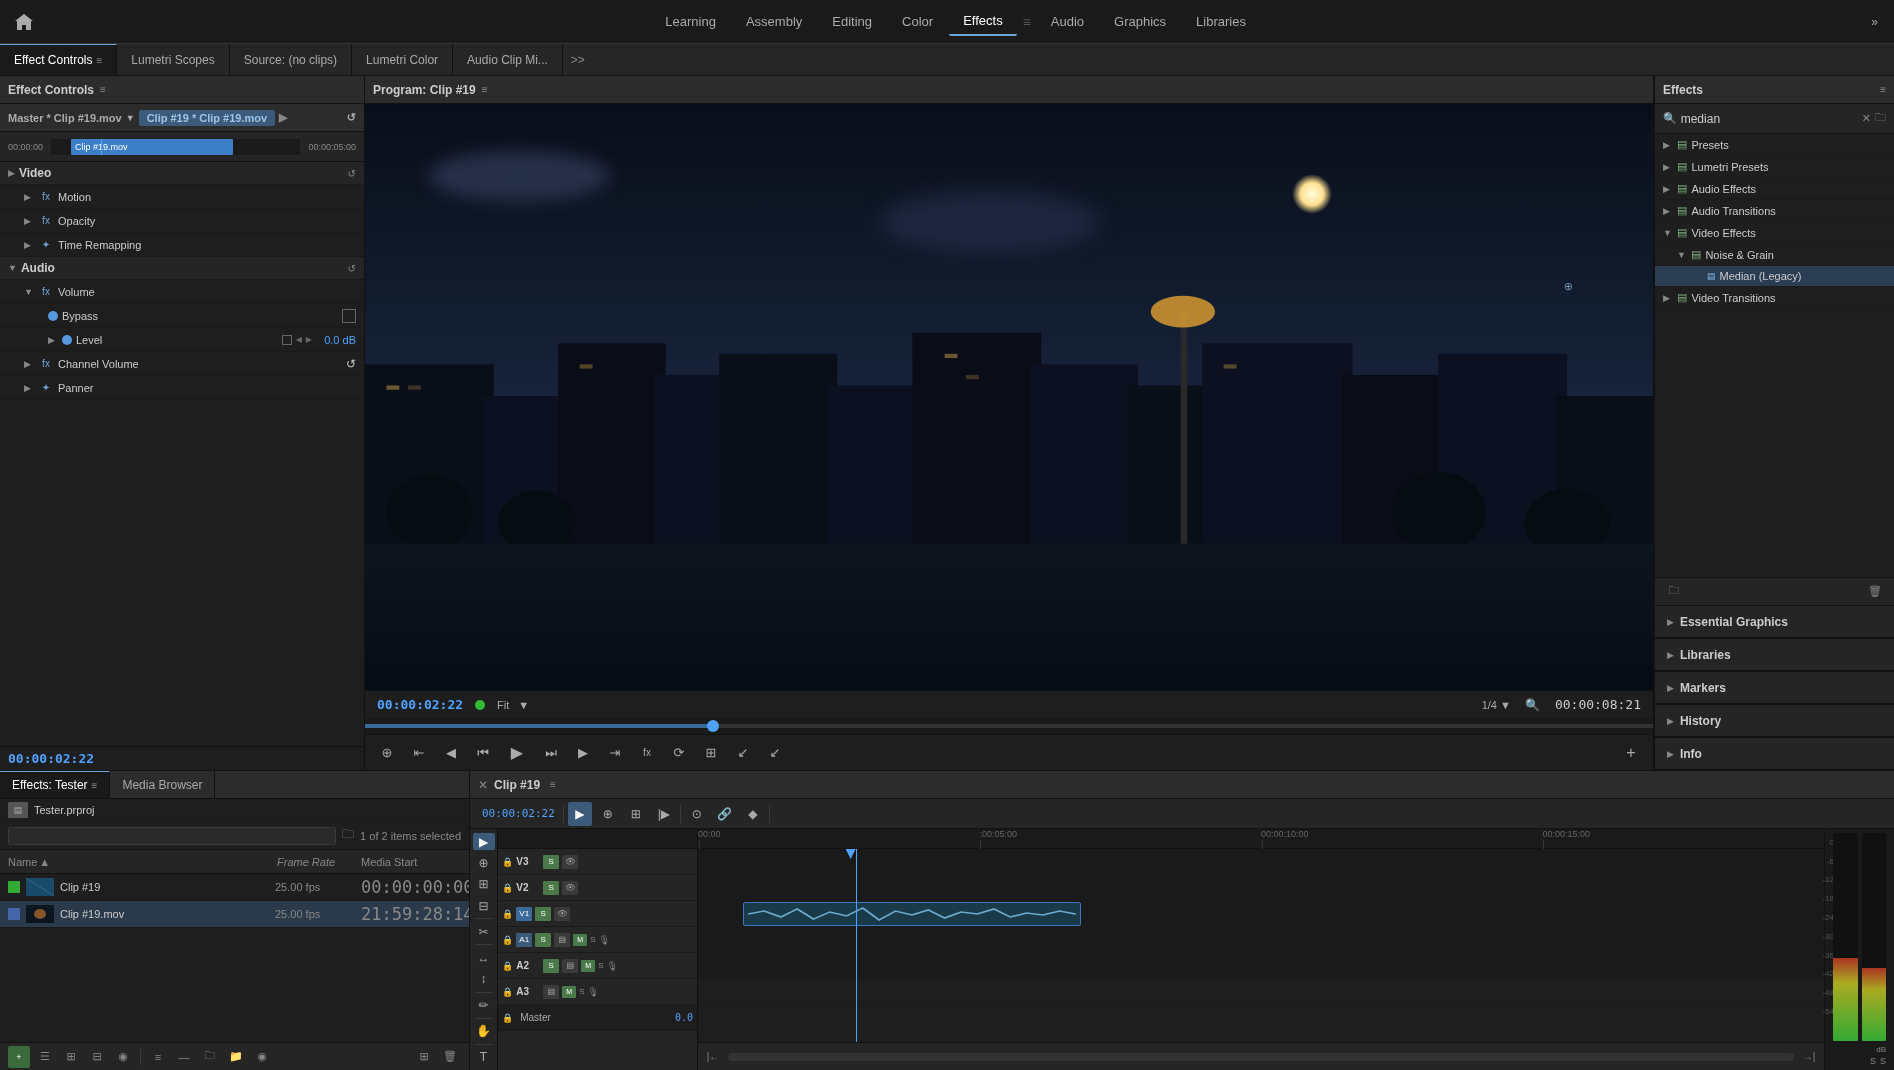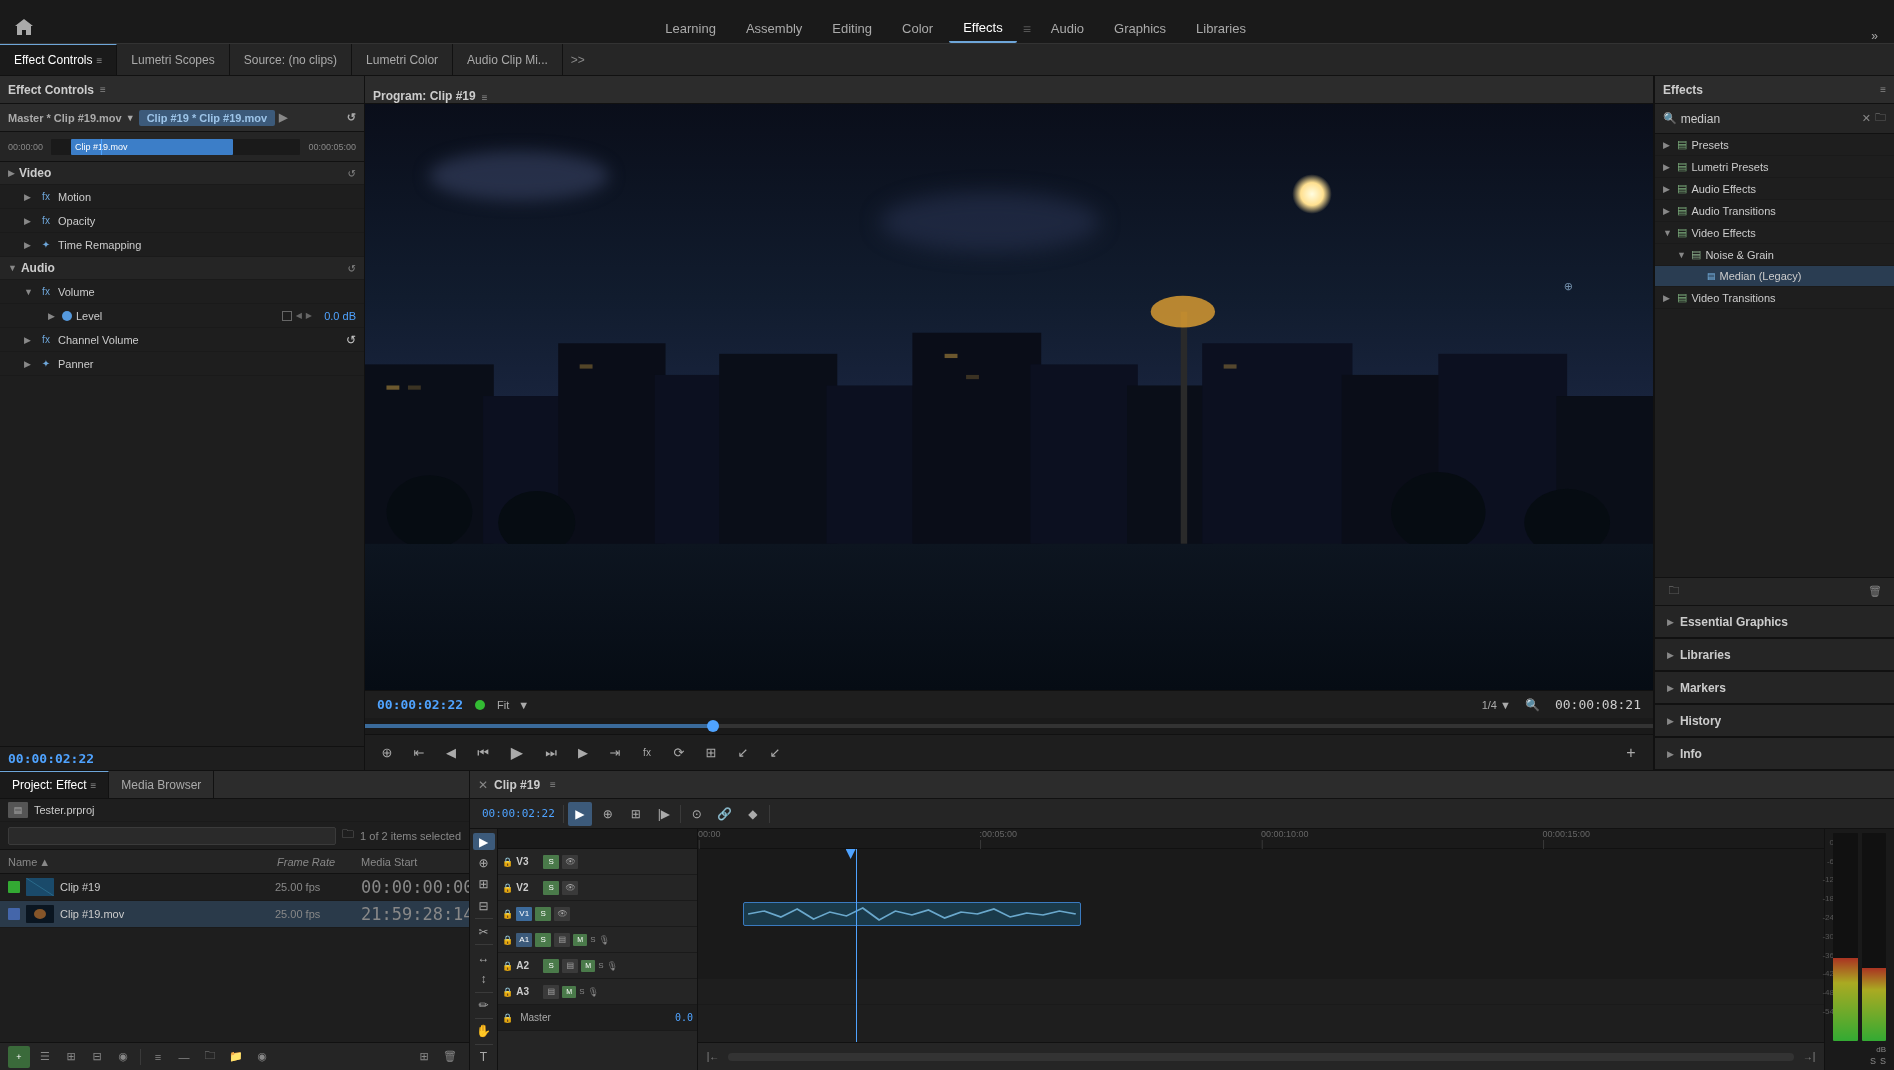--- a/index.html
+++ b/index.html
@@ -13,21 +13,21 @@
       overflow: hidden;
       display: flex;
       flex-direction: column;
     }
 
     
     .top-nav {
       background: #1a1a1a;
       height: 44px;
       display: flex;
-      align-items: flex-end;
+      align-items: center;
       border-bottom: 1px solid #333;
       padding: 0 8px;
       flex-shrink: 0;
     }
     .top-nav .home-icon {
       width: 32px;
       height: 32px;
       display: flex;
       align-items: center;
       justify-content: center;
@@ -338,21 +338,21 @@
       flex: 1;
       display: flex;
       flex-direction: column;
       border-right: 1px solid #111;
     }
 
     .program-header {
       background: #2c2c2c;
       height: 28px;
       display: flex;
-      align-items: flex-end;
+      align-items: center;
       padding: 0 8px;
       border-bottom: 1px solid #111;
       gap: 6px;
     }
     .program-header .prog-title {
       color: #ccc;
       font-size: 12px;
       font-weight: 600;
     }
     .program-header .prog-menu {
@@ -1294,20 +1294,27 @@
       <span class="section-title">Audio</span>
       <span class="reset-icon">↺</span>
     </div>
 
     <div class="effect-row">
       <span class="expand-arrow">▼</span>
       <span class="effect-icon" style="color:#6ea6d9">fx</span>
       <span class="effect-name">Volume</span>
     </div>
 
+    <div class="effect-row sub-row">
+      <span class="enable-dot"></span>
+      <span class="effect-name">Bypass</span>
+      <div class="effect-controls">
+        <div class="checkbox"></div>
+      </div>
+    </div>
 
     <div class="effect-row sub-row">
       <span class="expand-arrow">▶</span>
       <span class="enable-dot"></span>
       <span class="effect-name">Level</span>
       <div class="effect-controls">
         <div class="keyframe-btn"></div>
         <span class="nav-btn">◀</span>
         <span class="nav-btn">▶</span>
         <span class="value-display">0.0 dB</span>
@@ -1521,21 +1528,21 @@
     </div>
   </div>
 </div>
 
 <div class="bottom-row">
 
   <div class="project-panel">
 
     <div class="proj-tab-strip">
       <div class="proj-tab active">
-        <span>Project: Effect</span>
+        <span>Effects: Tester</span>
         <span style="color:#888;font-size:10px">≡</span>
       </div>
       <div class="proj-tab">
         <span>Media Browser</span>
       </div>
     </div>
 
     <div class="proj-folder-row">
       <div class="pf-icon">▤</div>
       <span class="pf-name">Tester.prproj</span>

